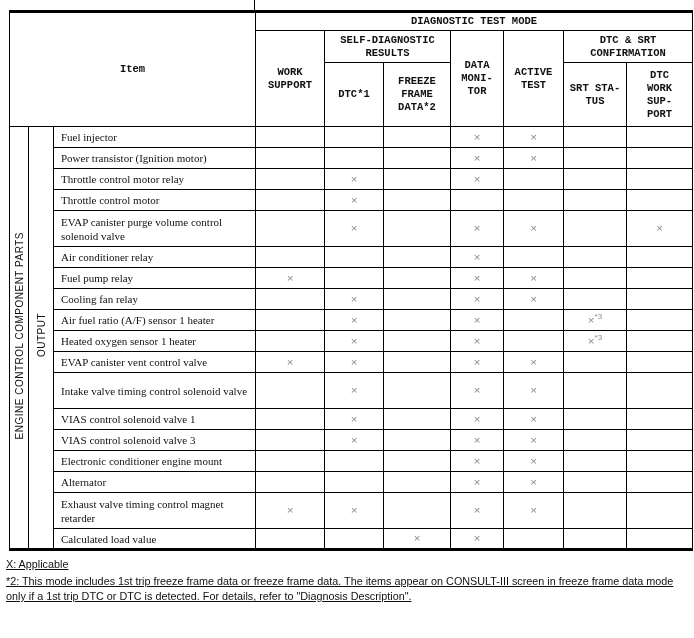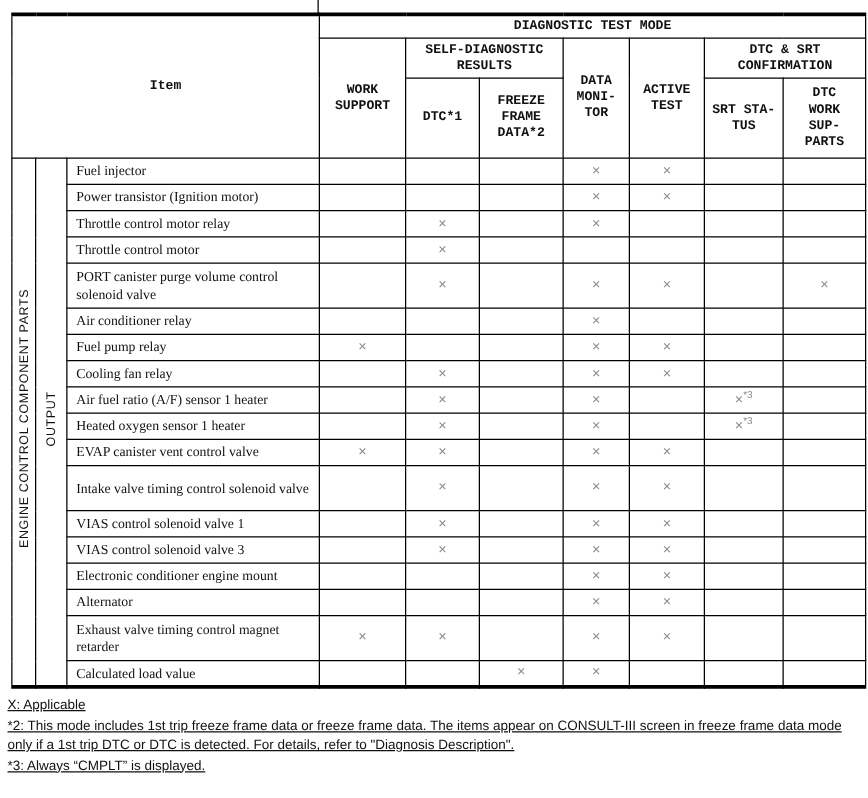--- a/index.html
+++ b/index.html
@@ -122,21 +122,21 @@
       <tr class="hr3">
         <th>DTC*1</th>
         <th>FREEZE
 FRAME
 DATA*2</th>
         <th>SRT STA-
 TUS</th>
         <th>DTC
 WORK
 SUP-
-PARTS</th>
+PORT</th>
       </tr>
     </thead>
     <tbody>
         <tr>
           <td rowspan="18" class="side"><span class="vert">ENGINE CONTROL COMPONENT PARTS</span></td>
           <td rowspan="18" class="side"><span class="vert">OUTPUT</span></td>
           <td class="item">Fuel injector</td>
           <td class="mark"></td>
           <td class="mark"></td>
           <td class="mark"></td>
@@ -169,21 +169,21 @@
           <td class="item">Throttle control motor</td>
           <td class="mark"></td>
           <td class="mark">×</td>
           <td class="mark"></td>
           <td class="mark"></td>
           <td class="mark"></td>
           <td class="mark"></td>
           <td class="mark"></td>
         </tr>
         <tr class="tall">
-          <td class="item">PORT canister purge volume control solenoid valve</td>
+          <td class="item">EVAP canister purge volume control solenoid valve</td>
           <td class="mark"></td>
           <td class="mark">×</td>
           <td class="mark"></td>
           <td class="mark">×</td>
           <td class="mark">×</td>
           <td class="mark"></td>
           <td class="mark">×</td>
         </tr>
         <tr>
           <td class="item">Air conditioner relay</td>
@@ -314,16 +314,15 @@
           <td class="mark"></td>
           <td class="mark"></td>
           <td class="mark"></td>
         </tr>
       </tbody>
   </table>
 
   <div class="notes">
     <div class="note">X: Applicable</div>
     <div class="note">*2: This mode includes 1st trip freeze frame data or freeze frame data. The items appear on CONSULT-III screen in freeze frame data mode only if a 1st trip DTC or DTC is detected. For details, refer to "Diagnosis Description".</div>
-    <div class="note">*3: Always “CMPLT” is displayed.</div>
   </div>
 
 </div>
 
 </body></html>

